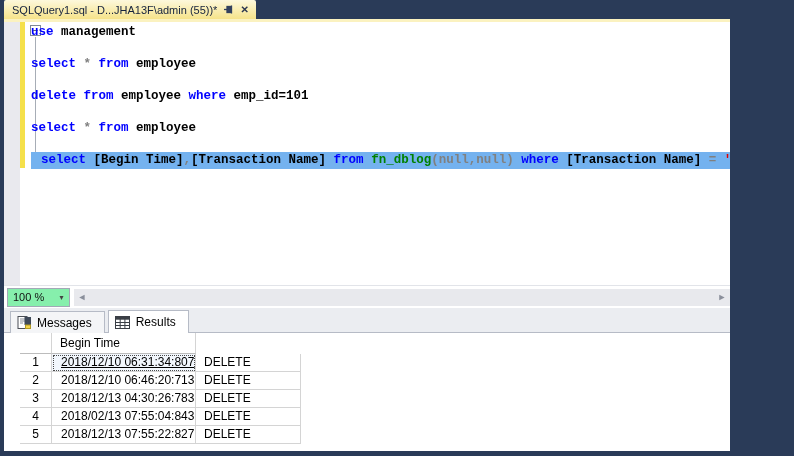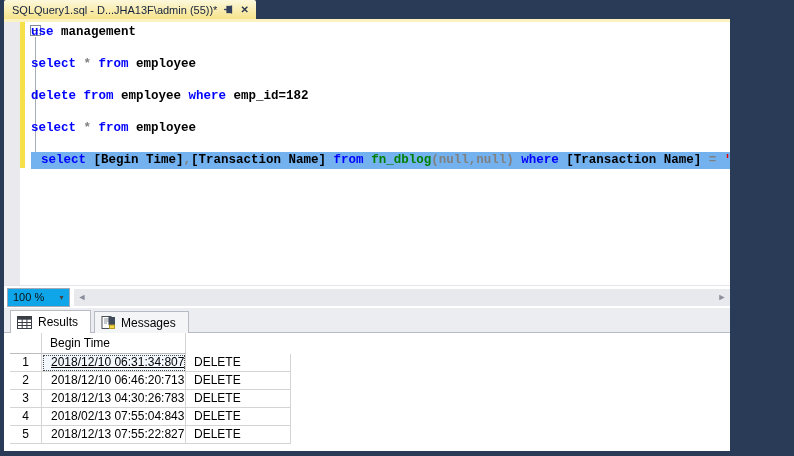--- a/index.html
+++ b/index.html
@@ -33,41 +33,41 @@
   .guide-foot{position:absolute;left:31px;top:140px;width:5px;height:1px;background:#a7adb6;}
   .code{position:absolute;left:27px;top:2px;right:2px;font-family:Liberation Mono, monospace;}
   .code-line{height:16px;white-space:pre;line-height:16px;}
   .selection{background:var(--selection);padding:1px 2px 2px 10px;}
   .tok-kw{color:var(--keyword);} .tok-pl{color:#000;}
   .tok-op{color:var(--operator);} .tok-fn{color:var(--function);} .tok-str{color:var(--string);}
 
   
   .statusrow{flex:0 0 23px;display:flex;align-items:center;background:#fff;
     border-top:1px solid #e2e4e9;padding-left:3px;}
-  .zoom-combo{width:63px;height:19px;border:1px solid #a2a8b6;background:#0ea5e9;display:flex;
+  .zoom-combo{width:63px;height:19px;border:1px solid #a2a8b6;background:#86efac;display:flex;
     align-items:center;font-size:11px;color:#111;}
   .zoom-combo .val{flex:1;padding-left:5px;}
   .zoom-combo .arrow{width:15px;text-align:center;font-size:8px;color:#444;}
   .hscroll{flex:1;height:17px;background:#e8e9ed;margin-left:4px;position:relative;}
   .hs-left,.hs-right{position:absolute;top:0;width:16px;height:17px;display:flex;
     align-items:center;justify-content:center;font-size:9px;color:#8a8f9b;}
   .hs-left{left:0;} .hs-right{right:0;}
 
   
   .tabband{flex:0 0 25px;background:#ebedf1;display:flex;align-items:flex-end;
     padding-left:6px;gap:3px;border-bottom:1px solid #b6bbc6;}
   .rtab{height:23px;display:flex;align-items:center;gap:6px;padding:0 12px 0 6px;
     font-size:12px;color:#000;background:#fff;border:1px solid #b6bbc6;border-bottom:none;
     margin-bottom:-1px;position:relative;z-index:2;}
   .rtab.inactive{height:22px;background:#f4f5f7;z-index:1;}
   .icon-svg{display:block;}
 
   
   .gridarea{flex:1;background:#fff;position:relative;font-size:12px;color:#000;}
-  .grid{position:absolute;left:6px;top:0;}
+  .grid{position:absolute;left:16px;top:0;}
   .grow,.ghead-row{display:flex;}
   .gcell{border-right:1px solid var(--grid-line);border-bottom:1px solid var(--grid-line);
     height:18px;line-height:17px;overflow:hidden;white-space:nowrap;}
   .ghead-row .gcell{height:21px;line-height:20px;border-bottom:1px solid #bcbcbc;background:#fff;}
   .c0{width:32px;text-align:center;}
   .c1{width:144px;padding-left:9px;}
   .c2{width:105px;padding-left:8px;}
   .ghead-row .c1,.ghead-row .c2{padding-left:8px;}
   .focused{outline:1px dotted #4a4a4a;outline-offset:-2px;background:#f2f7fd;text-decoration:underline;}
 </style>
@@ -96,56 +96,56 @@
       <div class="ed-margin"></div>
       <div class="ed-stripe"></div>
       <div class="outline-box">−</div>
       <div class="guide"></div>
       <div class="guide-foot"></div>
       <div class="code">
           <div class="code-line"><span class="tok-kw">use</span><span class="tok-pl"> management</span></div>
           <div class="code-line"></div>
           <div class="code-line"><span class="tok-kw">select</span><span class="tok-pl"> </span><span class="tok-op">*</span><span class="tok-pl"> </span><span class="tok-kw">from</span><span class="tok-pl"> employee</span></div>
           <div class="code-line"></div>
-          <div class="code-line"><span class="tok-kw">delete</span><span class="tok-pl"> </span><span class="tok-kw">from</span><span class="tok-pl"> employee </span><span class="tok-kw">where</span><span class="tok-pl"> emp_id=182</span></div>
+          <div class="code-line"><span class="tok-kw">delete</span><span class="tok-pl"> </span><span class="tok-kw">from</span><span class="tok-pl"> employee </span><span class="tok-kw">where</span><span class="tok-pl"> emp_id=101</span></div>
           <div class="code-line"></div>
           <div class="code-line"><span class="tok-kw">select</span><span class="tok-pl"> </span><span class="tok-op">*</span><span class="tok-pl"> </span><span class="tok-kw">from</span><span class="tok-pl"> employee</span></div>
           <div class="code-line"></div>
           <div class="code-line"><span class="selection"><span class="tok-kw">select</span><span class="tok-pl"> [Begin Time]</span><span class="tok-op">,</span><span class="tok-pl">[Transaction Name] </span><span class="tok-kw">from</span><span class="tok-pl"> </span><span class="tok-fn">fn_dblog</span><span class="tok-op">(null,null)</span><span class="tok-pl"> </span><span class="tok-kw">where</span><span class="tok-pl"> [Transaction Name] </span><span class="tok-op">=</span><span class="tok-pl"> </span><span class="tok-str">'delete'</span></span></div>
         </div>
     </div>
 
     <div class="statusrow">
       <div class="zoom-combo">
         <span class="val">100 %</span>
         <span class="arrow">▾</span>
       </div>
       <div class="hscroll">
         <span class="hs-left">◄</span>
         <span class="hs-right">►</span>
       </div>
     </div>
 
     <div class="tabband">
-      <div class="rtab">
-        <svg class="icon-svg" width="15" height="13" viewBox="0 0 15 13">
-          <rect x="0.5" y="0.5" width="14" height="12" fill="#fff" stroke="#3a3f46"></rect>
-          <rect x="0.5" y="0.5" width="14" height="3.2" fill="#3a3f46"></rect>
-          <path d="M5.2 1 V12.5 M9.9 1 V12.5 M0.5 6.5 H14.5 M0.5 9.5 H14.5" stroke="#3a3f46" fill="none"></path>
-        </svg>
-        <span>Results</span>
-      </div>
       <div class="rtab inactive">
         <svg class="icon-svg" width="14" height="14" viewBox="0 0 14 14">
           <rect x="1" y="0.5" width="9" height="12" fill="#fff" stroke="#4a4f57"></rect>
           <path d="M3 3 H8 M3 5 H8 M3 7 H6" stroke="#8a9099" fill="none"></path>
           <rect x="8" y="1.5" width="5.5" height="7" fill="#3f4a5a" stroke="#3f4a5a"></rect>
           <rect x="8.5" y="9" width="5" height="3.5" fill="#f5d54a" stroke="#b29a24"></rect>
         </svg>
         <span>Messages</span>
+      </div>
+      <div class="rtab">
+        <svg class="icon-svg" width="15" height="13" viewBox="0 0 15 13">
+          <rect x="0.5" y="0.5" width="14" height="12" fill="#fff" stroke="#3a3f46"></rect>
+          <rect x="0.5" y="0.5" width="14" height="3.2" fill="#3a3f46"></rect>
+          <path d="M5.2 1 V12.5 M9.9 1 V12.5 M0.5 6.5 H14.5 M0.5 9.5 H14.5" stroke="#3a3f46" fill="none"></path>
+        </svg>
+        <span>Results</span>
       </div>
     </div>
 
     <div class="gridarea">
       <div class="grid">
         <div class="ghead-row">
             <div class="gcell c0"></div>
             <div class="gcell c1">Begin Time</div>
           </div>
         <div>

